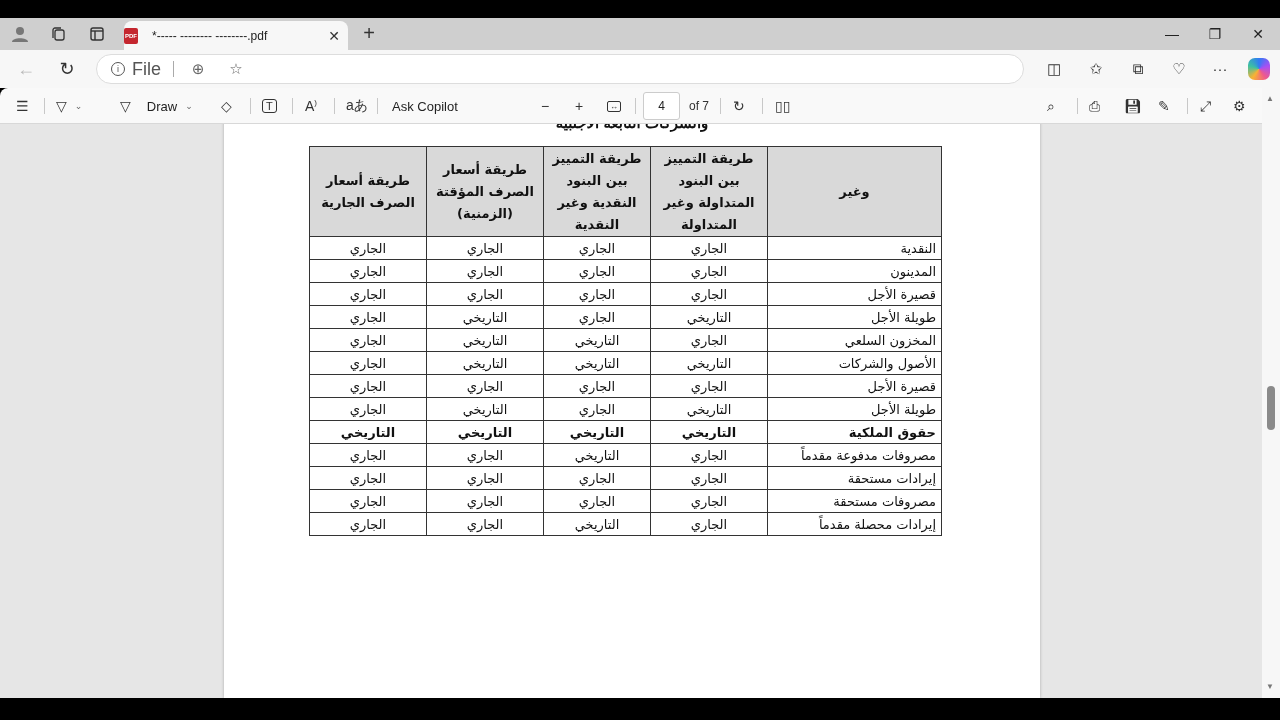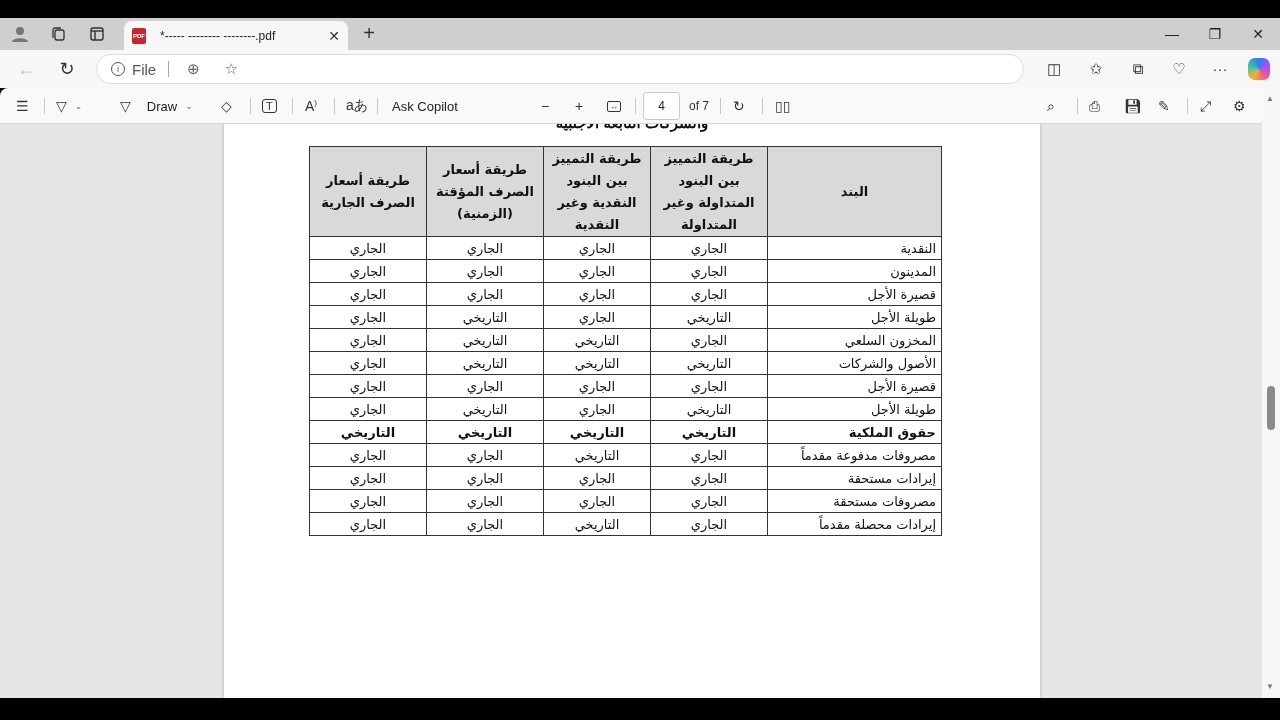--- a/index.html
+++ b/index.html
@@ -1,30 +1,30 @@
 <!DOCTYPE html>
 <html><head>
 <meta charset="utf-8">
 <style>
   * { box-sizing: border-box; margin: 0; padding: 0; }
   html, body { width: 1280px; height: 720px; overflow: hidden; background: #000; font-family: "Liberation Sans", sans-serif; }
   .topblack { position: absolute; left: 0; top: 0; width: 1280px; height: 18px; background: #000; }
   .tabbar { position: absolute; left: 0; top: 18px; width: 1280px; height: 32px; background: #cfcfcf; }
   .tb-icon { position: absolute; top: 6px; width: 20px; height: 20px; display: flex; align-items: center; justify-content: center; color: #333; font-size: 14px; }
-  .tab { position: absolute; left: 124px; top: 3px; width: 224px; height: 29px; background: #f7f7f7; border-radius: 8px 8px 0 0; display: flex; align-items: center; padding-left: 8px; }
+  .tab { position: absolute; left: 124px; top: 3px; width: 224px; height: 29px; background: #f7f7f7; border-radius: 8px 8px 0 0; display: flex; align-items: center; }
   .tab .pdf-ic { width: 14px; height: 16px; background: #c4262e; border-radius: 2px; color: #fff; font-size: 6px; font-weight: bold; display: flex; align-items: center; justify-content: center; }
   .tab .title { margin-left: 14px; font-size: 12px; color: #222; flex: 1; white-space: nowrap; }
   .tab .close { width: 16px; text-align: center; font-size: 14px; color: #333; margin-right: 6px; }
   .newtab { position: absolute; left: 358px; top: 4px; width: 22px; height: 22px; font-size: 20px; color: #333; text-align: center; line-height: 22px; }
   .winctl { position: absolute; top: 4px; width: 40px; height: 24px; text-align: center; font-size: 14px; line-height: 24px; color: #222; }
   .addrbar { position: absolute; left: 0; top: 50px; width: 1280px; height: 38px; background: #f7f7f7; }
   .nav { position: absolute; top: 8px; width: 24px; height: 22px; text-align: center; font-size: 18px; line-height: 22px; color: #333; }
   .omnibox { position: absolute; left: 96px; top: 4px; width: 928px; height: 30px; background: #fff; border: 1px solid #ddd; border-radius: 16px; display: flex; align-items: center; padding-left: 14px; }
   .omnibox .info { width: 14px; height: 14px; border: 1.3px solid #555; border-radius: 50%; font-size: 9px; text-align: center; line-height: 12px; color: #555; }
-  .omnibox .file { margin-left: 7px; font-size: 15px; color: #555; }
+  .omnibox .file { margin-left: 7px; font-size: 18px; color: #555; }
   .omnibox .sep { width: 1px; height: 16px; background: #aaa; margin: 0 12px; }
   .omnibox .url { font-size: 13px; color: #222; flex: 1; }
   .omnibox .right-ic { width: 24px; text-align: center; font-size: 15px; color: #666; margin-right: 14px; }
   .brow-ic { position: absolute; top: 8px; width: 24px; height: 22px; text-align: center; font-size: 15px; line-height: 22px; color: #333; }
   .copilot { position: absolute; left: 1248px; top: 8px; width: 22px; height: 22px; border-radius: 7px; background: conic-gradient(#2f7bf5, #a94ff3, #f05a8a, #f9b233, #3dc1a1, #2f7bf5); }
   .pdftoolbar { position: absolute; left: 0; top: 88px; width: 1280px; height: 36px; background: #f9f9f9; border-bottom: 1px solid #d8d8d8; border-radius: 8px 8px 0 0; }
   .pt { position: absolute; top: 8px; height: 20px; display: flex; align-items: center; font-size: 13px; color: #222; }
   .pt .ic { font-size: 14px; color: #333; }
   .pt .chev { font-size: 9px; color: #666; margin-left: 8px; }
   .vsep { position: absolute; top: 10px; width: 1px; height: 16px; background: #c8c8c8; }
@@ -171,21 +171,21 @@
       <span class="ic">⚙</span>
     </div>
 </div>
 
 <div class="viewer">
   <div class="page">
     <div class="cut-title">والشركات التابعة الأجنبية</div>
     <table class="t">
       <thead>
         <tr>
-          <th style="width:174px;">البند</th>
+          <th style="width:174px;">وغير</th>
           <th style="width:117px;">طريقة التمييز بين البنود المتداولة وغير المتداولة</th>
           <th style="width:107px;">طريقة التمييز بين البنود النقدية وغير النقدية</th>
           <th style="width:117px;">طريقة أسعار الصرف المؤقتة (الزمنية)</th>
           <th style="width:117px;">طريقة أسعار الصرف الجارية</th>
         </tr>
       </thead>
       <tbody id="tbody">
           <tr>
             <td class="item">النقدية</td>
             <td class="val">الجاري</td>

